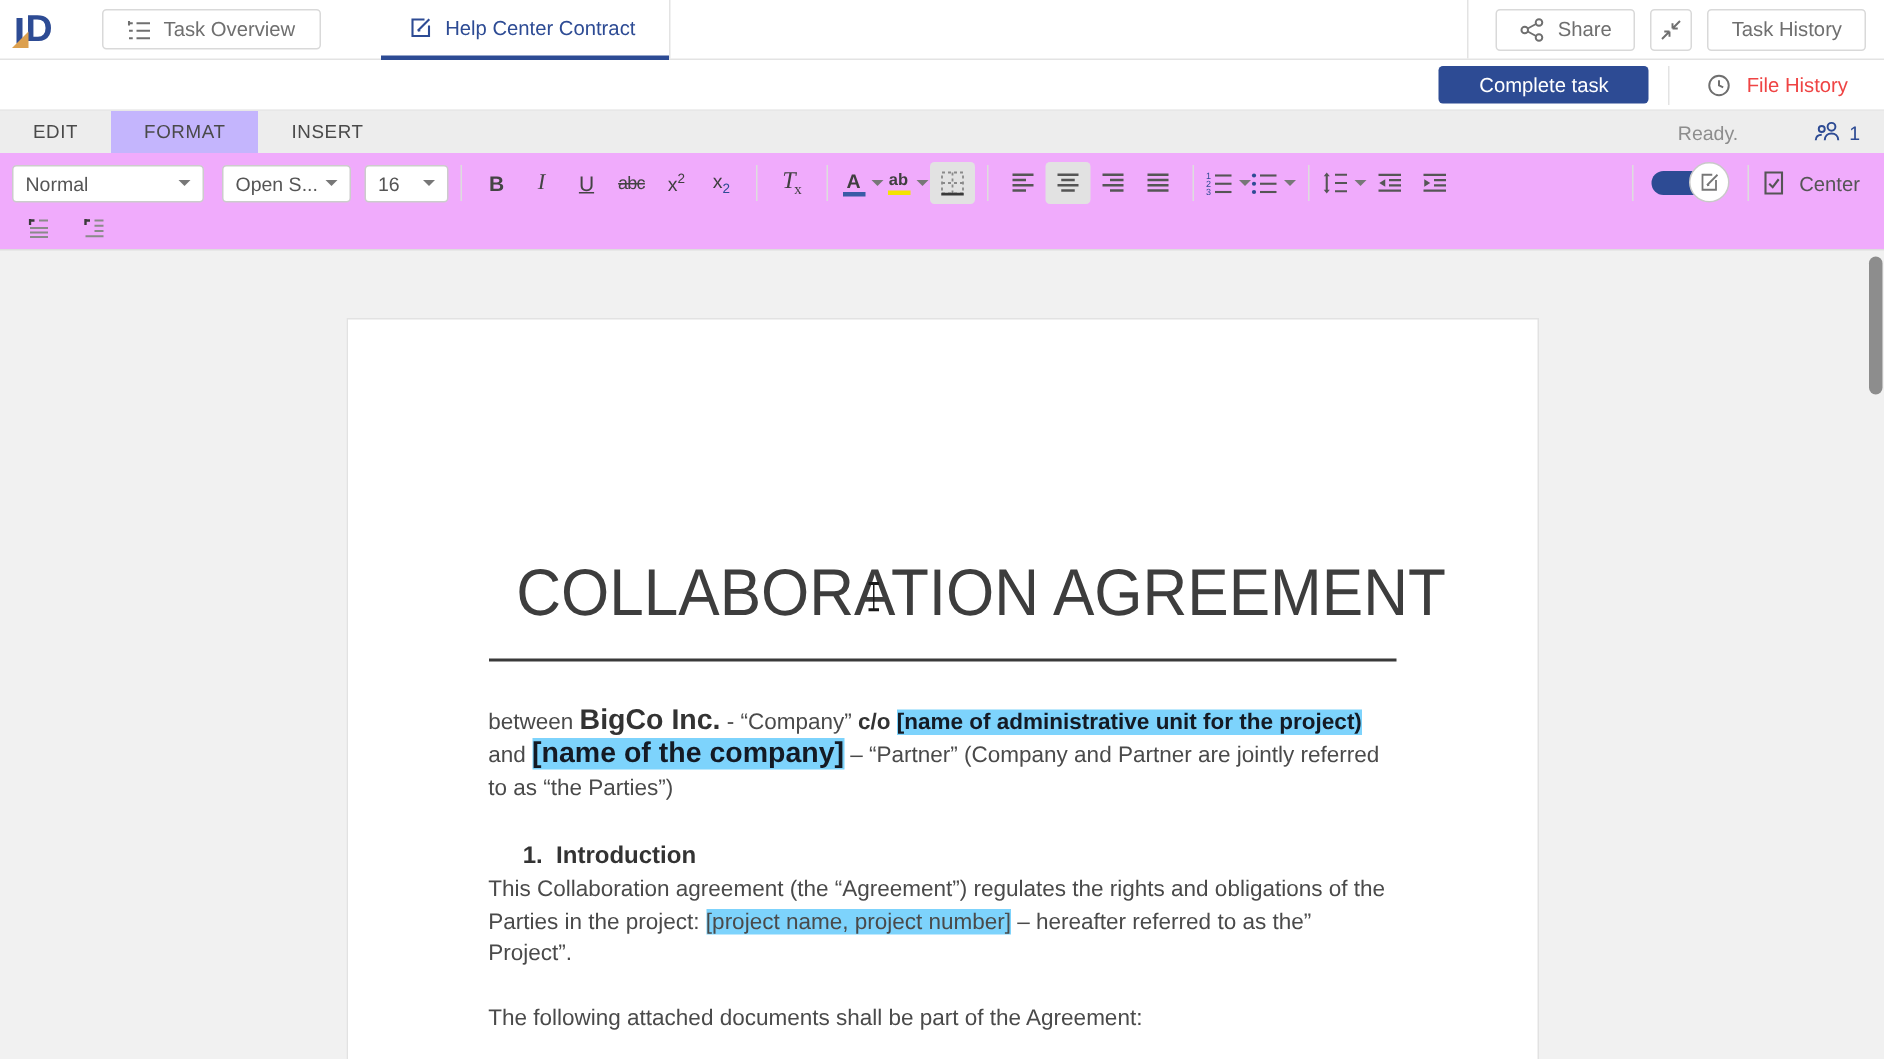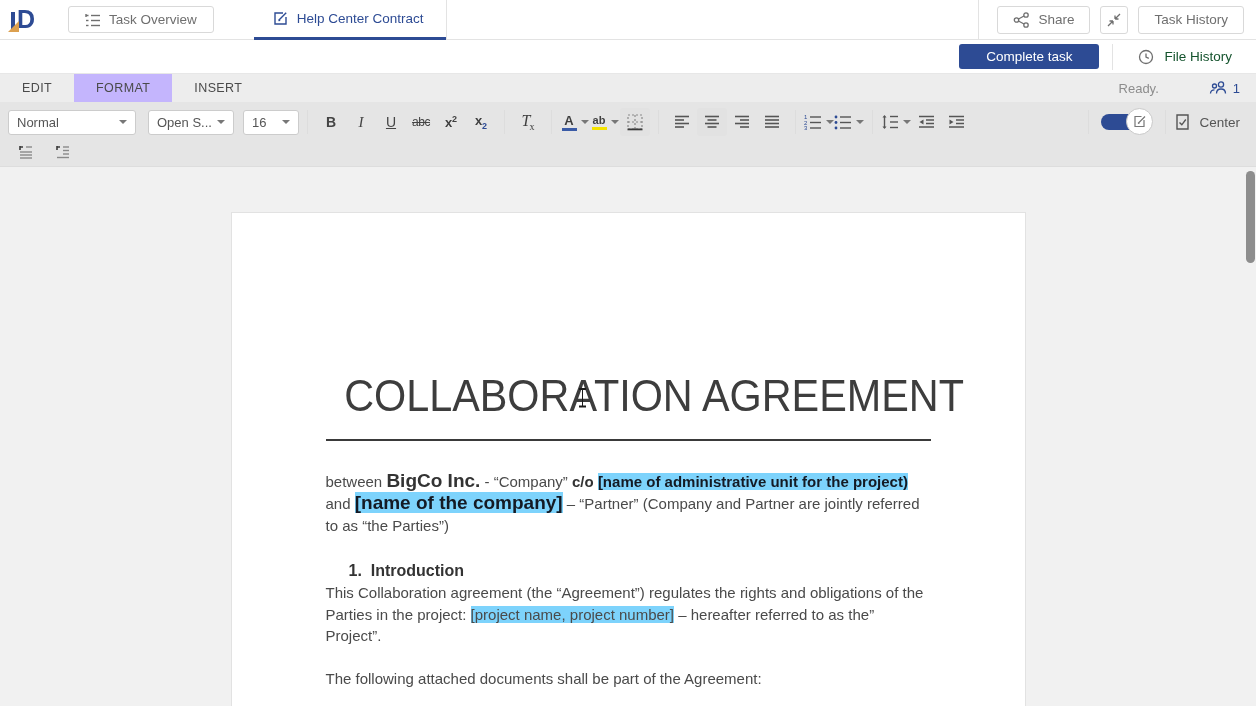--- a/index.html
+++ b/index.html
@@ -24,46 +24,46 @@
     display:flex; align-items:center; gap:8px; padding:0 15px; color:#6f6f6f; font-size:13.5px; }
   .sqbtn { width:28px; padding:0; justify-content:center; }
   .topbar-right .btn { margin-right:10px; }
   .topbar-right .btn:last-child { margin-right:12px; }
 
   
   .actionbar { height:33px; display:flex; align-items:center; background:#fff; }
   .actionbar-right { margin-left:auto; display:flex; align-items:center; height:100%; }
   .complete-btn { height:25px; background:#2d4b94; color:#fff; font-size:13.5px;
     border:none; border-radius:3px; padding:0 27px; margin-right:13px; }
-  .filehist { display:flex; align-items:center; gap:9px; color:#14532d; font-size:13.5px; padding:0 24px; }
+  .filehist { display:flex; align-items:center; gap:9px; color:#ef4444; font-size:13.5px; padding:0 24px; }
   .actionbar .vdiv { height:26px; align-self:center; }
 
   
   .menubar { height:29px; background:#ededed; display:flex; align-items:stretch; border-top:1px solid #e7e7e7; }
   .mtab { display:flex; align-items:center; padding:0 22px; font-size:12.5px; color:#4a4a4a; letter-spacing:.4px; }
   .mtab.active { background:#c4b5fd; }
   .menubar-right { margin-left:auto; display:flex; align-items:center; gap:26px; padding-right:16px; }
   .ready { color:#8d8d8d; font-size:13px; margin-right:24px; }
   .usercount { color:#2d4b94; font-size:13px; display:flex; align-items:center; gap:5px; }
 
   
-  .toolbar { background:#e5e5e5; padding:4px 8px 0; }
+  .toolbar { background:#f0abfc; padding:4px 8px 0; }
   .trow1 { height:32px; display:flex; align-items:center; }
   .trow2 { height:28px; display:flex; align-items:center; gap:14px; padding-left:8px; }
   .select { border:1px solid #ccc; border-radius:3px; height:25px; display:flex; align-items:center;
     justify-content:space-between; padding:0 8px; font-size:13px; color:#555; background:#fff; }
   .sel-style { width:128px; margin-right:12px; } .sel-font { width:86px; margin-right:9px; } .sel-size { width:56px; }
   .caret { width:0; height:0; border-top:4px solid #777; border-left:4px solid transparent; border-right:4px solid transparent; }
   .vsep { width:1px; height:24px; background:#ddd; margin:0 8px; }
   .tbtn { min-width:30px; height:28px; border-radius:3px; display:flex; align-items:center;
     justify-content:center; color:#444; font-size:14px; background:transparent; border:none; }
   .tbtn.on { background:#e2e2e2; }
   .glyph-b { font-weight:bold; } .glyph-i { font-style:italic; font-family:"Liberation Serif",serif; font-size:15px; }
   .glyph-u { text-decoration:underline; } .glyph-s { text-decoration:line-through; font-size:12px; letter-spacing:-.5px; }
-  .supsub { font-size:13px; font-weight:bold; color:#3f3f3f; }
+  .supsub { font-size:13px; font-weight:normal; color:#3f3f3f; }
   .supsub sup { font-size:9px; } .supsub sub { font-size:9px; color:#2d4b94; }
   .clearfmt { font-family:"Liberation Serif",serif; font-style:italic; font-size:16px; font-weight:normal; color:#3f3f3f; }
   .clearfmt .cx { font-size:10px; font-style:normal; vertical-align:sub; margin-left:-1px; }
   .colorbtn { display:flex; flex-direction:column; align-items:center; line-height:1; }
   .colorbtn .letter { font-size:13px; font-weight:bold; color:#3f3f3f; }
   .colorbar { width:15px; height:3px; margin-top:1px; }
   .bar-blue { background:#3a5ba6; } .bar-yellow { background:#f4e300; }
   .hl-letters { font-size:11px; font-weight:bold; color:#3f3f3f; }
   .dropbtn { display:flex; align-items:center; gap:4px; }
   .toggle { width:42px; height:16px; background:#2d4b94; border-radius:9px; position:relative; margin:0 14px 0 4px; }

